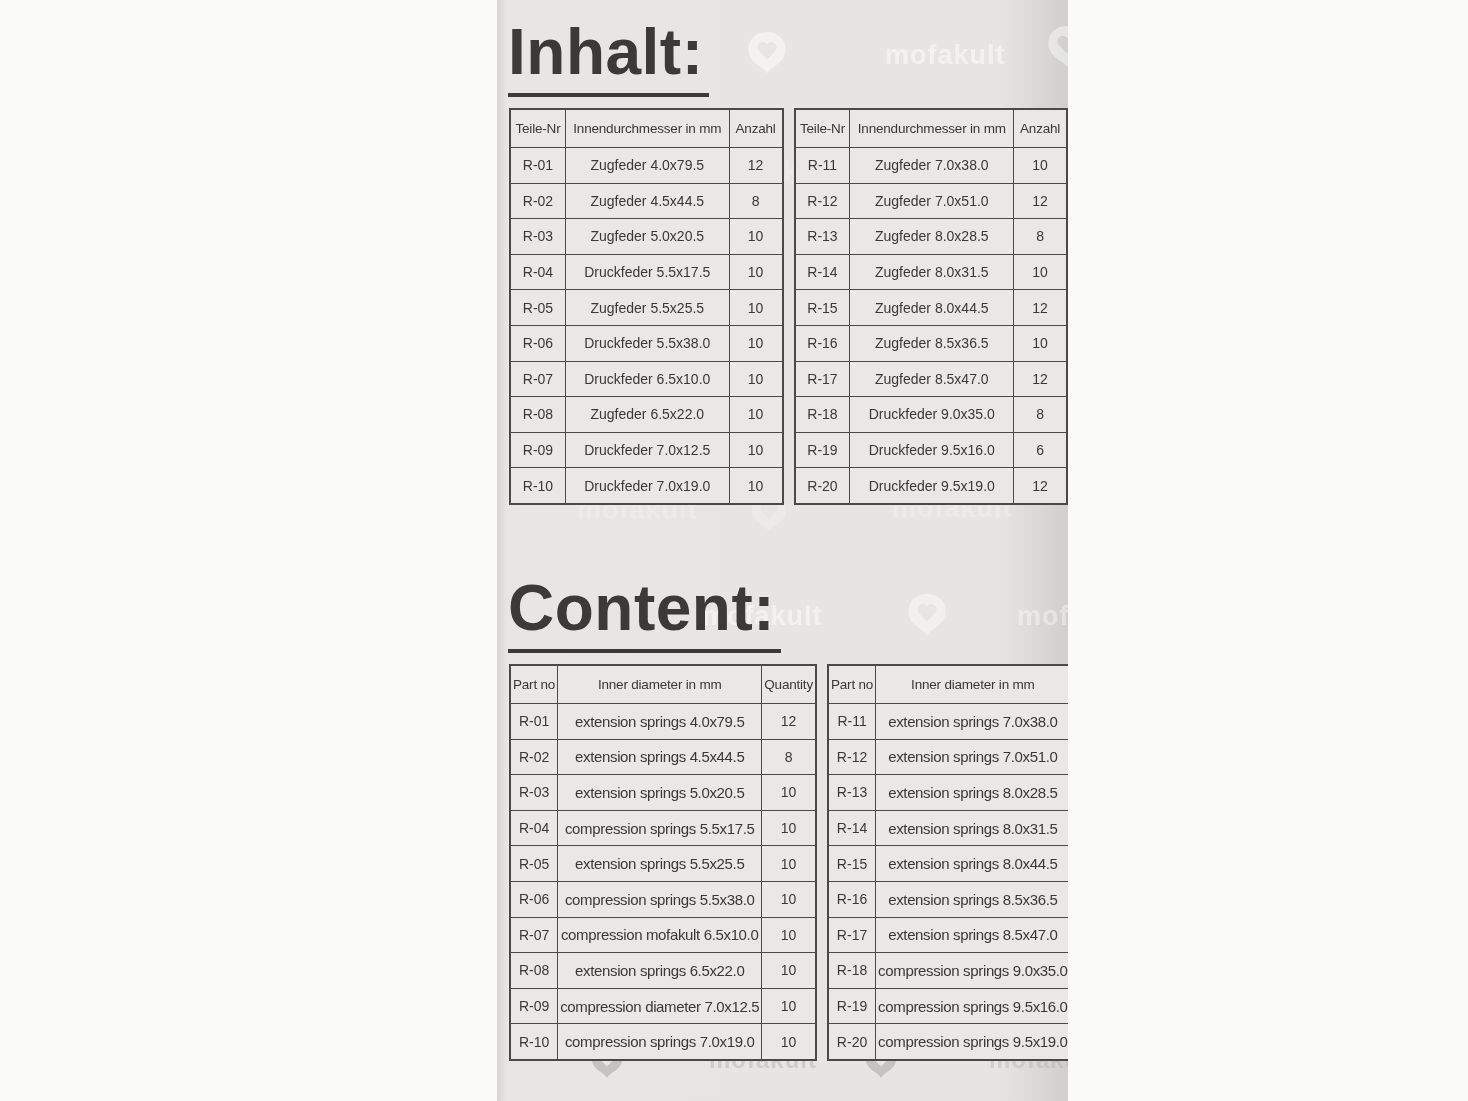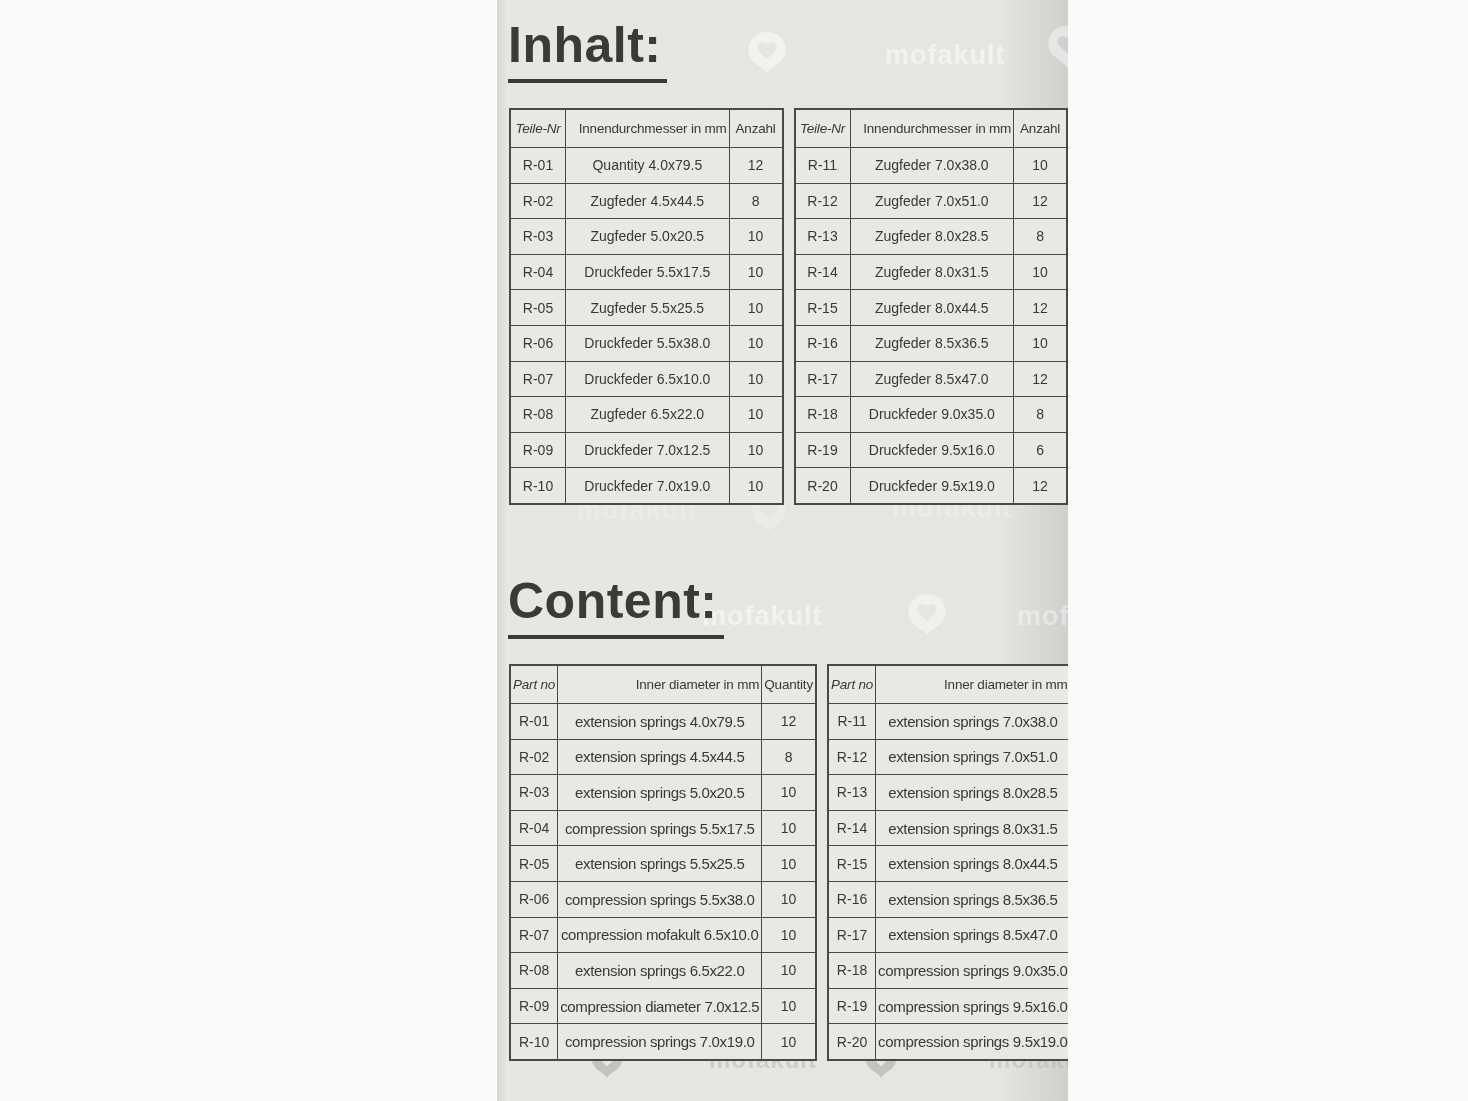--- a/index.html
+++ b/index.html
@@ -6,41 +6,41 @@
   body{
     width:1468px;height:1101px;position:relative;overflow:hidden;
     font-family:"Liberation Sans",sans-serif;color:#3a3937;
   }
   .panel{
     position:absolute;left:497px;top:0;width:571px;height:1101px;overflow:hidden;
     background:linear-gradient(90deg,#d7d6d4 0px,#e7e6e3 10px,#e6e5e2 88%,#d0cfcd 100%);
   }
   .title{
     position:absolute;left:11px;margin:0;display:inline-block;
-    font-size:50px;font-weight:bold;line-height:1;color:#3b3a37;
+    font-size:64px;font-weight:bold;line-height:1;color:#3b3a37;
     border-bottom:4px solid #3b3a37;padding:0 6px 9px 0;letter-spacing:.5px;text-align:center;
   }
   .title-german{top:20px;}
   .title-english{top:576px;}
   .tables{position:absolute;left:12px;display:flex;gap:10px;}
   .tables-german{top:108px;}
   .tables-english{top:664px;}
   table{
     border-collapse:collapse;background:#e9e8e5;table-layout:fixed;
     border:2px solid #4a4947;
   }
   th,td{
     border:1.5px solid #4a4947;text-align:center;vertical-align:middle;
     font-weight:normal;font-size:14px;color:#393835;padding:0 2px;
     white-space:nowrap;overflow:hidden;
   }
   th{height:37px;font-size:13.5px;letter-spacing:-0.2px;}
   td{height:34.6px;}
-  .col-part{width:52px;font-style:italic;}
-  .col-desc{width:163px;text-align:right;}
+  .col-part{width:52px;}
+  .col-desc{width:163px;}
   .col-qty{width:51px;margin-top:13px;}
   td.tight{font-size:15px;letter-spacing:-0.35px;}
   
   .wm{position:absolute;pointer-events:none;line-height:1;}
   .wm-text{color:#ffffff;font-weight:bold;font-size:27px;letter-spacing:1px;}
   .wm-dark{color:#a9a8a5;}
   .wm svg{display:block;}
 </style>
 </head>
 <body>
@@ -113,21 +113,21 @@
         <thead>
           <tr>
             <th class="col-part">Teile-Nr</th>
             <th class="col-desc">Innendurchmesser in mm</th>
             <th class="col-qty">Anzahl</th>
           </tr>
         </thead>
         <tbody>
           <tr>
             <td>R-01</td>
-            <td>Quantity 4.0x79.5</td>
+            <td>Zugfeder 4.0x79.5</td>
             <td>12</td>
           </tr>
           <tr>
             <td>R-02</td>
             <td>Zugfeder 4.5x44.5</td>
             <td>8</td>
           </tr>
           <tr>
             <td>R-03</td>
             <td>Zugfeder 5.0x20.5</td>

